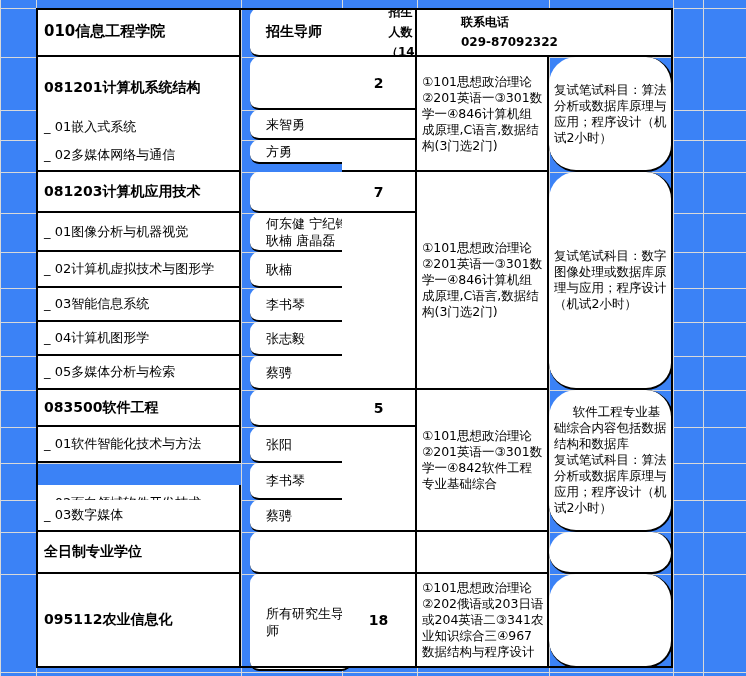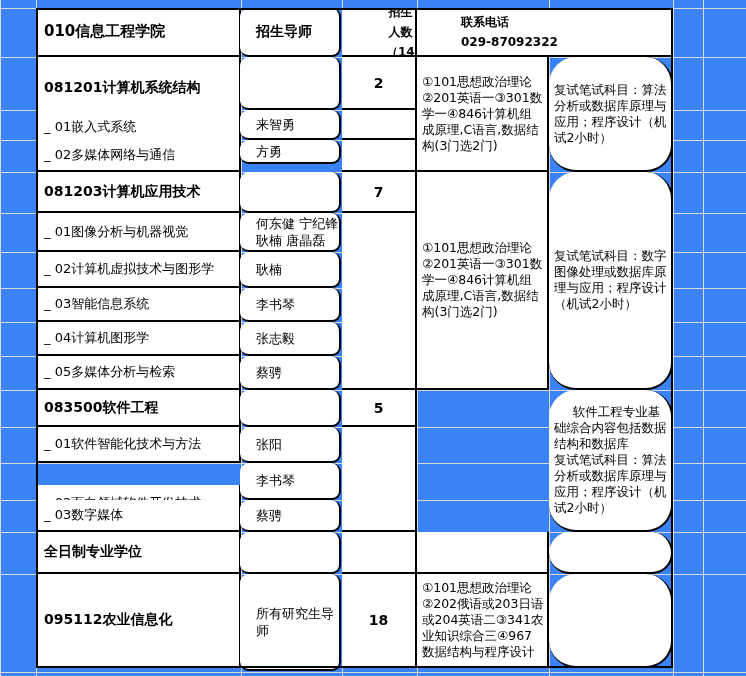--- a/index.html
+++ b/index.html
@@ -8,21 +8,21 @@
   
   .glh{position:absolute;left:0;width:746px;height:1px;background:#d9d9d9;z-index:0;}
   .glv{position:absolute;top:0;width:1px;height:676px;background:#d9d9d9;z-index:0;}
   
   .cell{position:absolute;box-sizing:border-box;background:#fff;
         border-right:2px solid #000;border-bottom:2px solid #000;
         display:flex;align-items:center;overflow:hidden;z-index:1;}
   .frame{position:absolute;left:36px;top:8px;width:637px;height:660px;box-sizing:border-box;
          border:2px solid #000;z-index:2;pointer-events:none;}
   .col1{left:36px;width:205px;padding-left:8px;}
-  .col2{left:240px;width:101px;padding-left:16px;font-size:13px;line-height:17px;border-radius:9px;}
+  .col2{left:250px;width:101px;padding-left:16px;font-size:13px;line-height:17px;border-radius:9px;}
   .col3{left:342px;width:75px;justify-content:center;font-size:14px;font-weight:bold;}
   .col4{left:417px;width:132px;}
   .col5{left:549px;width:124px;border-radius:27px;}
   .section{font-size:14px;font-weight:bold;}
   .sub{font-size:13px;}
   .exam{flex-direction:column;justify-content:center;align-items:flex-start;
         font-size:12.5px;line-height:16px;padding:2px 3px 2px 5px;}
   .hdr{font-weight:bold;}
   .hdr-college{font-size:15px;}
   .center2{flex-direction:column;justify-content:center;align-items:flex-start;
@@ -177,20 +177,23 @@
   <div class="cell col3" style="top:574px;height:94px">
       <span class="t">18</span>
     </div>
 
   <div class="cell col4 exam" style="top:57px;height:115px">
     <span>①101思想政治理论②201英语一③301数学一④846计算机组成原理,C语言,数据结构(3门选2门)</span>
   </div>
   <div class="cell col4 exam" style="top:172px;height:218px">
     <span>①101思想政治理论②201英语一③301数学一④846计算机组成原理,C语言,数据结构(3门选2门)</span>
   </div>
+  <div class="cell col4 exam" style="top:390px;height:142px">
+    <span>①101思想政治理论②201英语一③301数学一④842软件工程专业基础综合</span>
+  </div>
   <div class="cell col4" style="top:532px;height:42px"></div>
   <div class="cell col4 exam" style="top:574px;height:94px">
     <span>①101思想政治理论②202俄语或203日语或204英语二③341农业知识综合三④967数据结构与程序设计</span>
   </div>
 
   <div class="cell col5 exam" style="top:57px;height:115px">
     <span>复试笔试科目：算法分析或数据库原理与应用；程序设计（机试2小时）</span>
   </div>
   <div class="cell col5 exam" style="top:172px;height:218px">
     <span>复试笔试科目：数字图像处理或数据库原理与应用；程序设计（机试2小时）</span>

